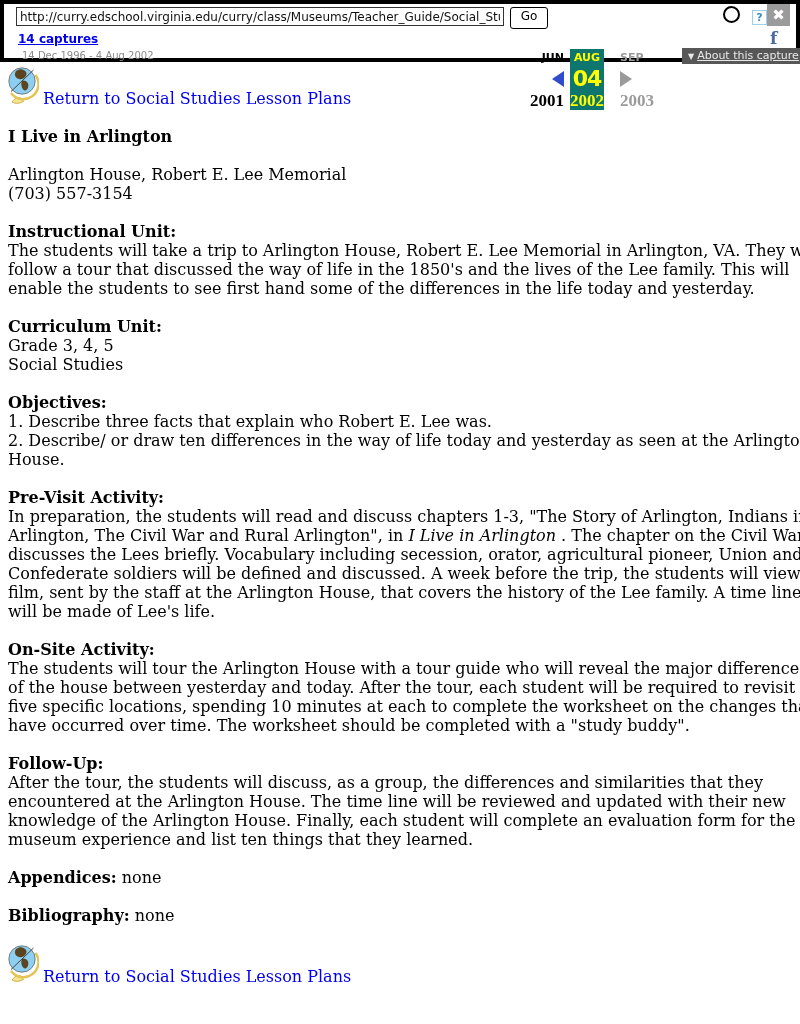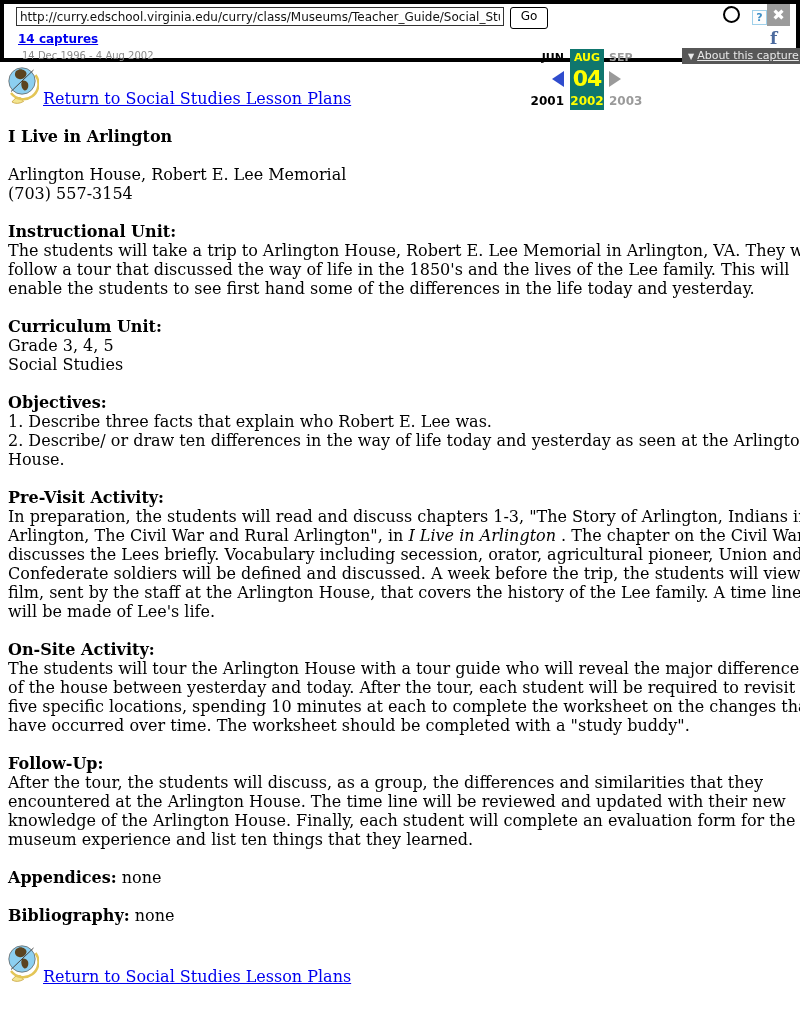--- a/index.html
+++ b/index.html
@@ -16,23 +16,23 @@
            font-family:"DejaVu Sans", sans-serif; font-size:12px; color:#000; text-align:center; line-height:17px; cursor:pointer; }
   .wb-captures { position:absolute; left:14px; top:28px; font-size:12px; font-weight:bold;
                  color:#0000ee; text-decoration:underline; cursor:pointer; }
   .wb-range { position:absolute; left:18px; top:46px; font-size:10px; color:#8a8a8a; }
 
   .wb-cal { position:absolute; left:520px; top:0; bottom:0; display:grid;
             grid-template-columns:46px 34px 56px; grid-template-rows:17px 1fr 19px;margin-top:45px; }
   .wb-cal .cell { display:flex; align-items:center; }
   .wb-cal .cur  { background:#0f766e; color:#ffff00; justify-content:center; }
   .wb-cal .prevc { justify-content:flex-end; padding-right:6px; }
-  .wb-cal .nextc { justify-content:flex-start; padding-left:5px; }
+  .wb-cal .nextc { justify-content:flex-start; padding-left:16px; }
   .wb-month { font-size:11px; font-weight:bold; }
-  .wb-year  { font-size:12px; font-weight:bold; }
+  .wb-year  { font-size:17px; font-weight:bold;font-family:Liberation Serif, serif; }
   .wb-day   { font-size:22px; font-weight:bold; letter-spacing:-1px; }
   .muted { color:#9a9a9a; }
   .tri { width:0; height:0; display:inline-block; cursor:pointer; }
   .tri-left  { border-top:8px solid transparent; border-bottom:8px solid transparent; border-right:12px solid #2f4ccd; }
   .tri-right { border-top:8px solid transparent; border-bottom:8px solid transparent; border-left:12px solid #9a9a9a; }
 
   .wb-circle { position:absolute; left:719px; top:2px; width:13px; height:13px;
                border:2.5px solid #000; border-radius:50%; background:#fff; cursor:pointer; }
   .wb-help { position:absolute; left:748px; top:6px; width:13px; height:13px;
              border:1px solid #9fd0ea; color:#3f8fc7; background:#fdfdfd; font-size:11px; font-weight:bold;
@@ -44,21 +44,21 @@
   .wb-about { position:absolute; left:678px; top:44px; height:16px; background:#575757; color:#e9e9e9;
               font-size:11px; line-height:16px; padding:0 6px; white-space:nowrap; cursor:pointer; z-index:3; }
   .wb-about .lbl { text-decoration:underline; }
   .wb-about .caret { font-size:8px; margin-right:3px; text-decoration:none; }
 
   
   .content { width:812px; margin:4px 0 0 8px; font-size:16px; line-height:19px; }
   .content p { margin:19px 0; }
   p.return { margin:2px 0 18px 0; }
   a.retlink { color:#0000ee; text-decoration:none; }
-  a.retlink .linktext { text-decoration:underline; }
+  a.retlink .linktext { }
   .globe { display:inline-block; margin-right:4px; }
   .sec b { font-weight:bold; }
   i { font-style:italic; }
 </style>
 </head>
 <body>
 
 <div class="wb-toolbar">
   <input class="wb-url" value="http://curry.edschool.virginia.edu/curry/class/Museums/Teacher_Guide/Social_Stu" style="">
   <div class="wb-go">Go</div>

